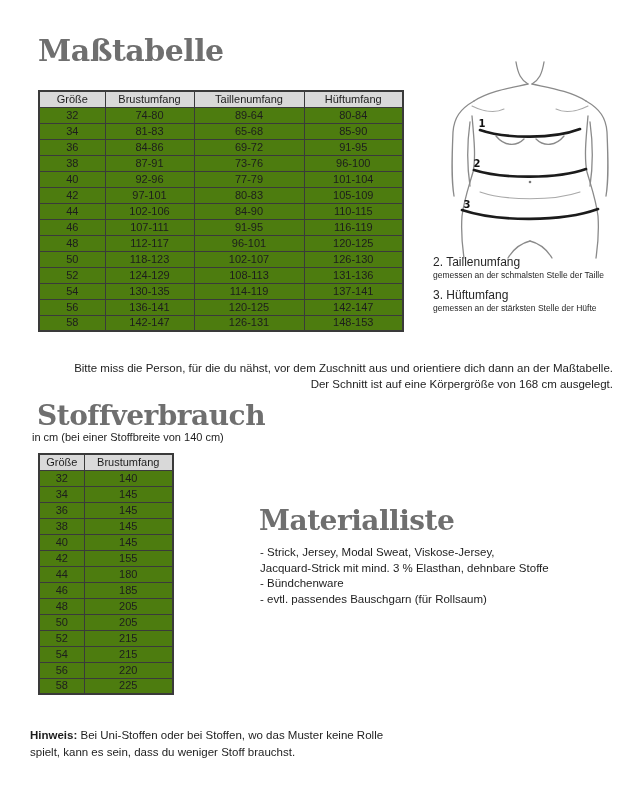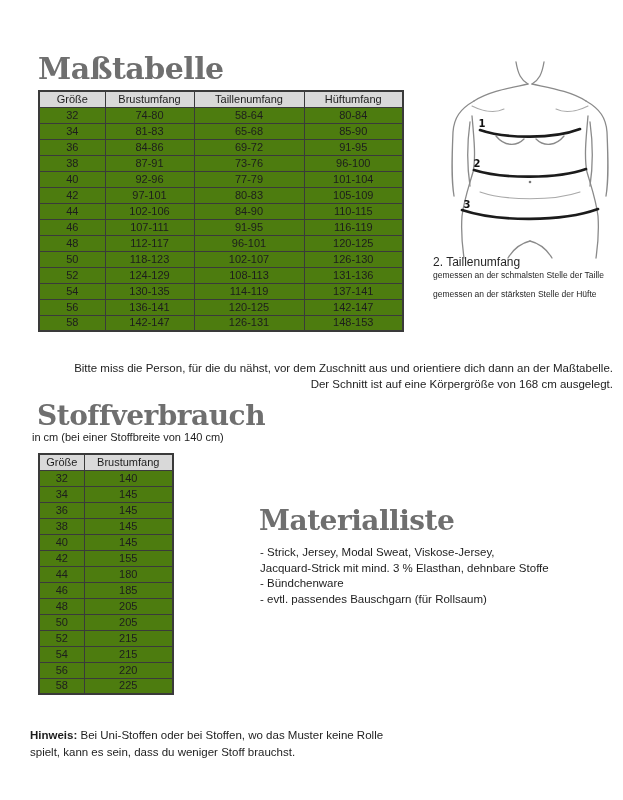--- a/index.html
+++ b/index.html
@@ -26,21 +26,21 @@
   table.grid th { background:#d9d9d9; }
   table.mass-table { left:38px; top:90px; width:364px; }
   .mass-table th:nth-child(1){ width:66px; }
   .mass-table th:nth-child(2){ width:89px; }
   .mass-table th:nth-child(3){ width:110px;text-align:center; }
   .mass-table th:nth-child(4){ width:99px; }
   table.stoff-table { left:38px; top:453px; width:134px; }
   .stoff-table th:nth-child(1){ width:45px; }
   .stoff-table th:nth-child(2){ width:89px; }
   
-  .title-mass  { left:38px; top:54px; font-size:30px; }
+  .title-mass  { left:38px; top:36px; font-size:30px; }
   .title-stoff { left:37px; top:402px; }
   .title-material { left:259px; top:507px; }
   .note-paragraph {
     position:absolute; left:33px; top:360px; width:580px;
     font-size:11.5px; line-height:16px; color:#1d1d1d;text-align:right;
   }
   .stoff-subtitle {
     position:absolute; left:32px; top:431px; font-size:11px; color:#1d1d1d;
   }
   .material-items {
@@ -76,21 +76,21 @@
           <th>Größe</th>
           <th>Brustumfang</th>
           <th>Taillenumfang</th>
           <th>Hüftumfang</th>
         </tr>
       </thead>
       <tbody>
         <tr>
           <td>32</td>
           <td>74-80</td>
-          <td>58-64</td>
+          <td>89-64</td>
           <td>80-84</td>
         </tr>
         <tr>
           <td>34</td>
           <td>81-83</td>
           <td>65-68</td>
           <td>85-90</td>
         </tr>
         <tr>
           <td>36</td>
@@ -205,20 +205,21 @@
 
   <div class="annotations">
 
 
       <div class="annotation-item">
         <div class="annotation-title">2. Taillenumfang</div>
         <div class="annotation-sub">gemessen an der schmalsten Stelle der Taille</div>
       </div>
 
       <div class="annotation-item">
+        <div class="annotation-title">3. Hüftumfang</div>
         <div class="annotation-sub">gemessen an der stärksten Stelle der Hüfte</div>
       </div>
     </div>
 
   <div class="note-paragraph">
     <div>Bitte miss die Person, für die du nähst, vor dem Zuschnitt aus und orientiere dich dann an der Maßtabelle.</div>
     <div>Der Schnitt ist auf eine Körpergröße von 168 cm ausgelegt.</div>
   </div>
 
   <h2 class="serif-title title-stoff">Stoffverbrauch</h2>

